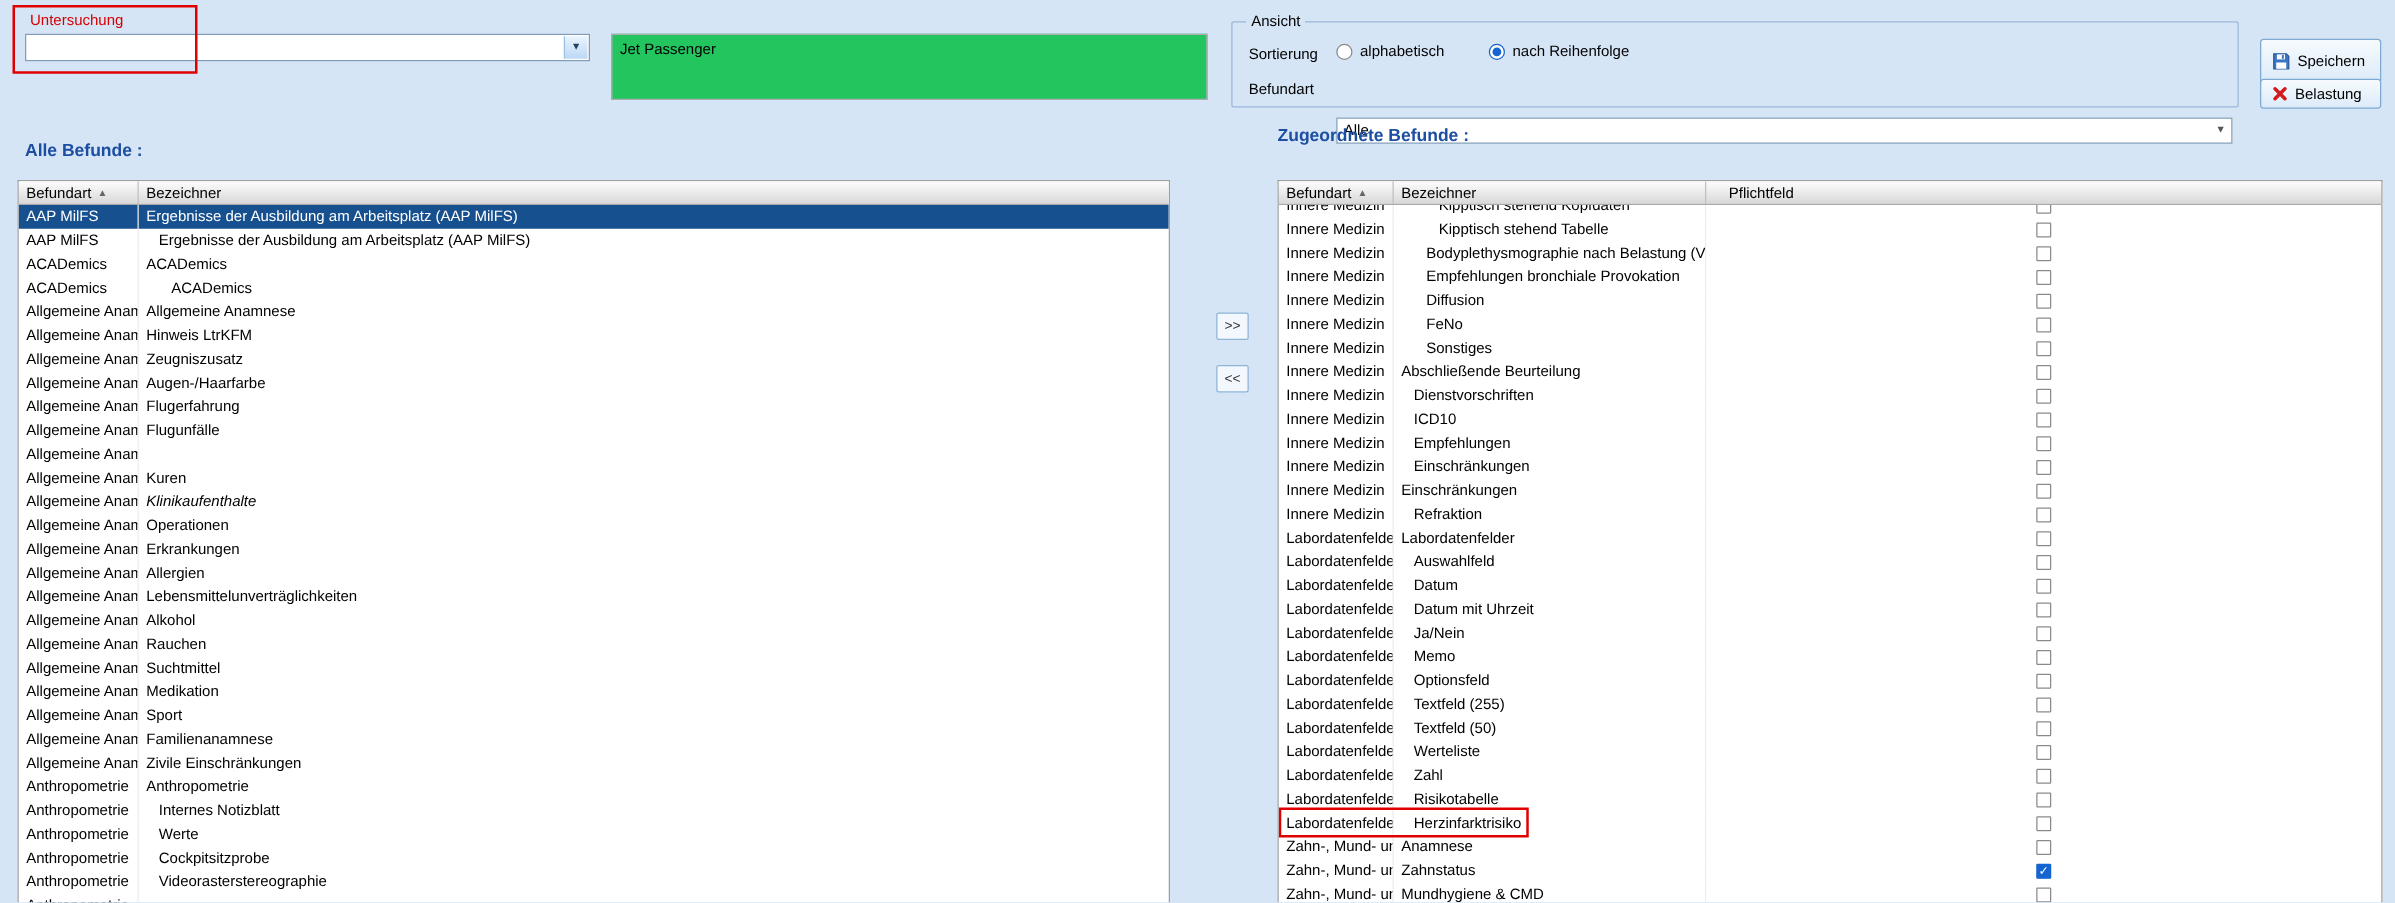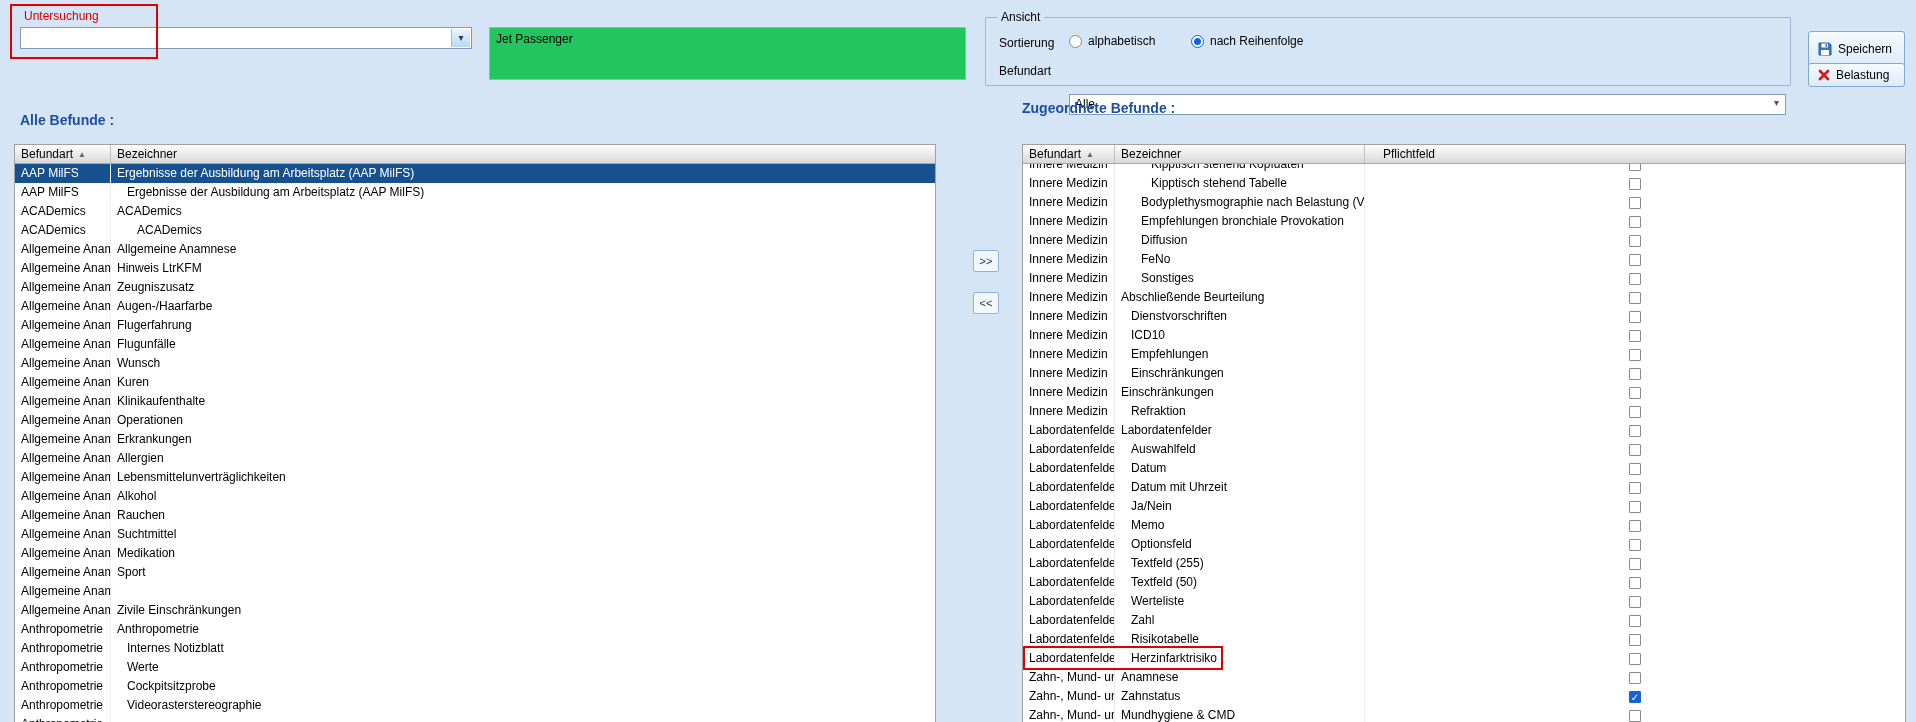--- a/index.html
+++ b/index.html
@@ -245,29 +245,28 @@
       <div class="trow">
         <div class="cell c-bef">Allgemeine Anamnese</div>
         <div class="cell c-bez" style="padding-left: 6px;">Flugerfahrung</div>
       </div>
       <div class="trow">
         <div class="cell c-bef">Allgemeine Anamnese</div>
         <div class="cell c-bez" style="padding-left: 6px;">Flugunfälle</div>
       </div>
       <div class="trow">
         <div class="cell c-bef">Allgemeine Anamnese</div>
-        <div class="cell c-bez" style="padding-left: 6px;">Wunsch</div>
       </div>
       <div class="trow">
         <div class="cell c-bef">Allgemeine Anamnese</div>
         <div class="cell c-bez" style="padding-left: 6px;">Kuren</div>
       </div>
       <div class="trow">
         <div class="cell c-bef">Allgemeine Anamnese</div>
-        <div class="cell c-bez" style="padding-left: 6px;">Klinikaufenthalte</div>
+        <div class="cell c-bez" style="padding-left: 6px; font-style: italic;">Klinikaufenthalte</div>
       </div>
       <div class="trow">
         <div class="cell c-bef">Allgemeine Anamnese</div>
         <div class="cell c-bez" style="padding-left: 6px;">Operationen</div>
       </div>
       <div class="trow">
         <div class="cell c-bef">Allgemeine Anamnese</div>
         <div class="cell c-bez" style="padding-left: 6px;">Erkrankungen</div>
       </div>
       <div class="trow">
@@ -293,20 +292,21 @@
       <div class="trow">
         <div class="cell c-bef">Allgemeine Anamnese</div>
         <div class="cell c-bez" style="padding-left: 6px;">Medikation</div>
       </div>
       <div class="trow">
         <div class="cell c-bef">Allgemeine Anamnese</div>
         <div class="cell c-bez" style="padding-left: 6px;">Sport</div>
       </div>
       <div class="trow">
         <div class="cell c-bef">Allgemeine Anamnese</div>
+        <div class="cell c-bez" style="padding-left: 6px;">Familienanamnese</div>
       </div>
       <div class="trow">
         <div class="cell c-bef">Allgemeine Anamnese</div>
         <div class="cell c-bez" style="padding-left: 6px;">Zivile Einschränkungen</div>
       </div>
       <div class="trow">
         <div class="cell c-bef">Anthropometrie</div>
         <div class="cell c-bez" style="padding-left: 6px;">Anthropometrie</div>
       </div>
       <div class="trow">

